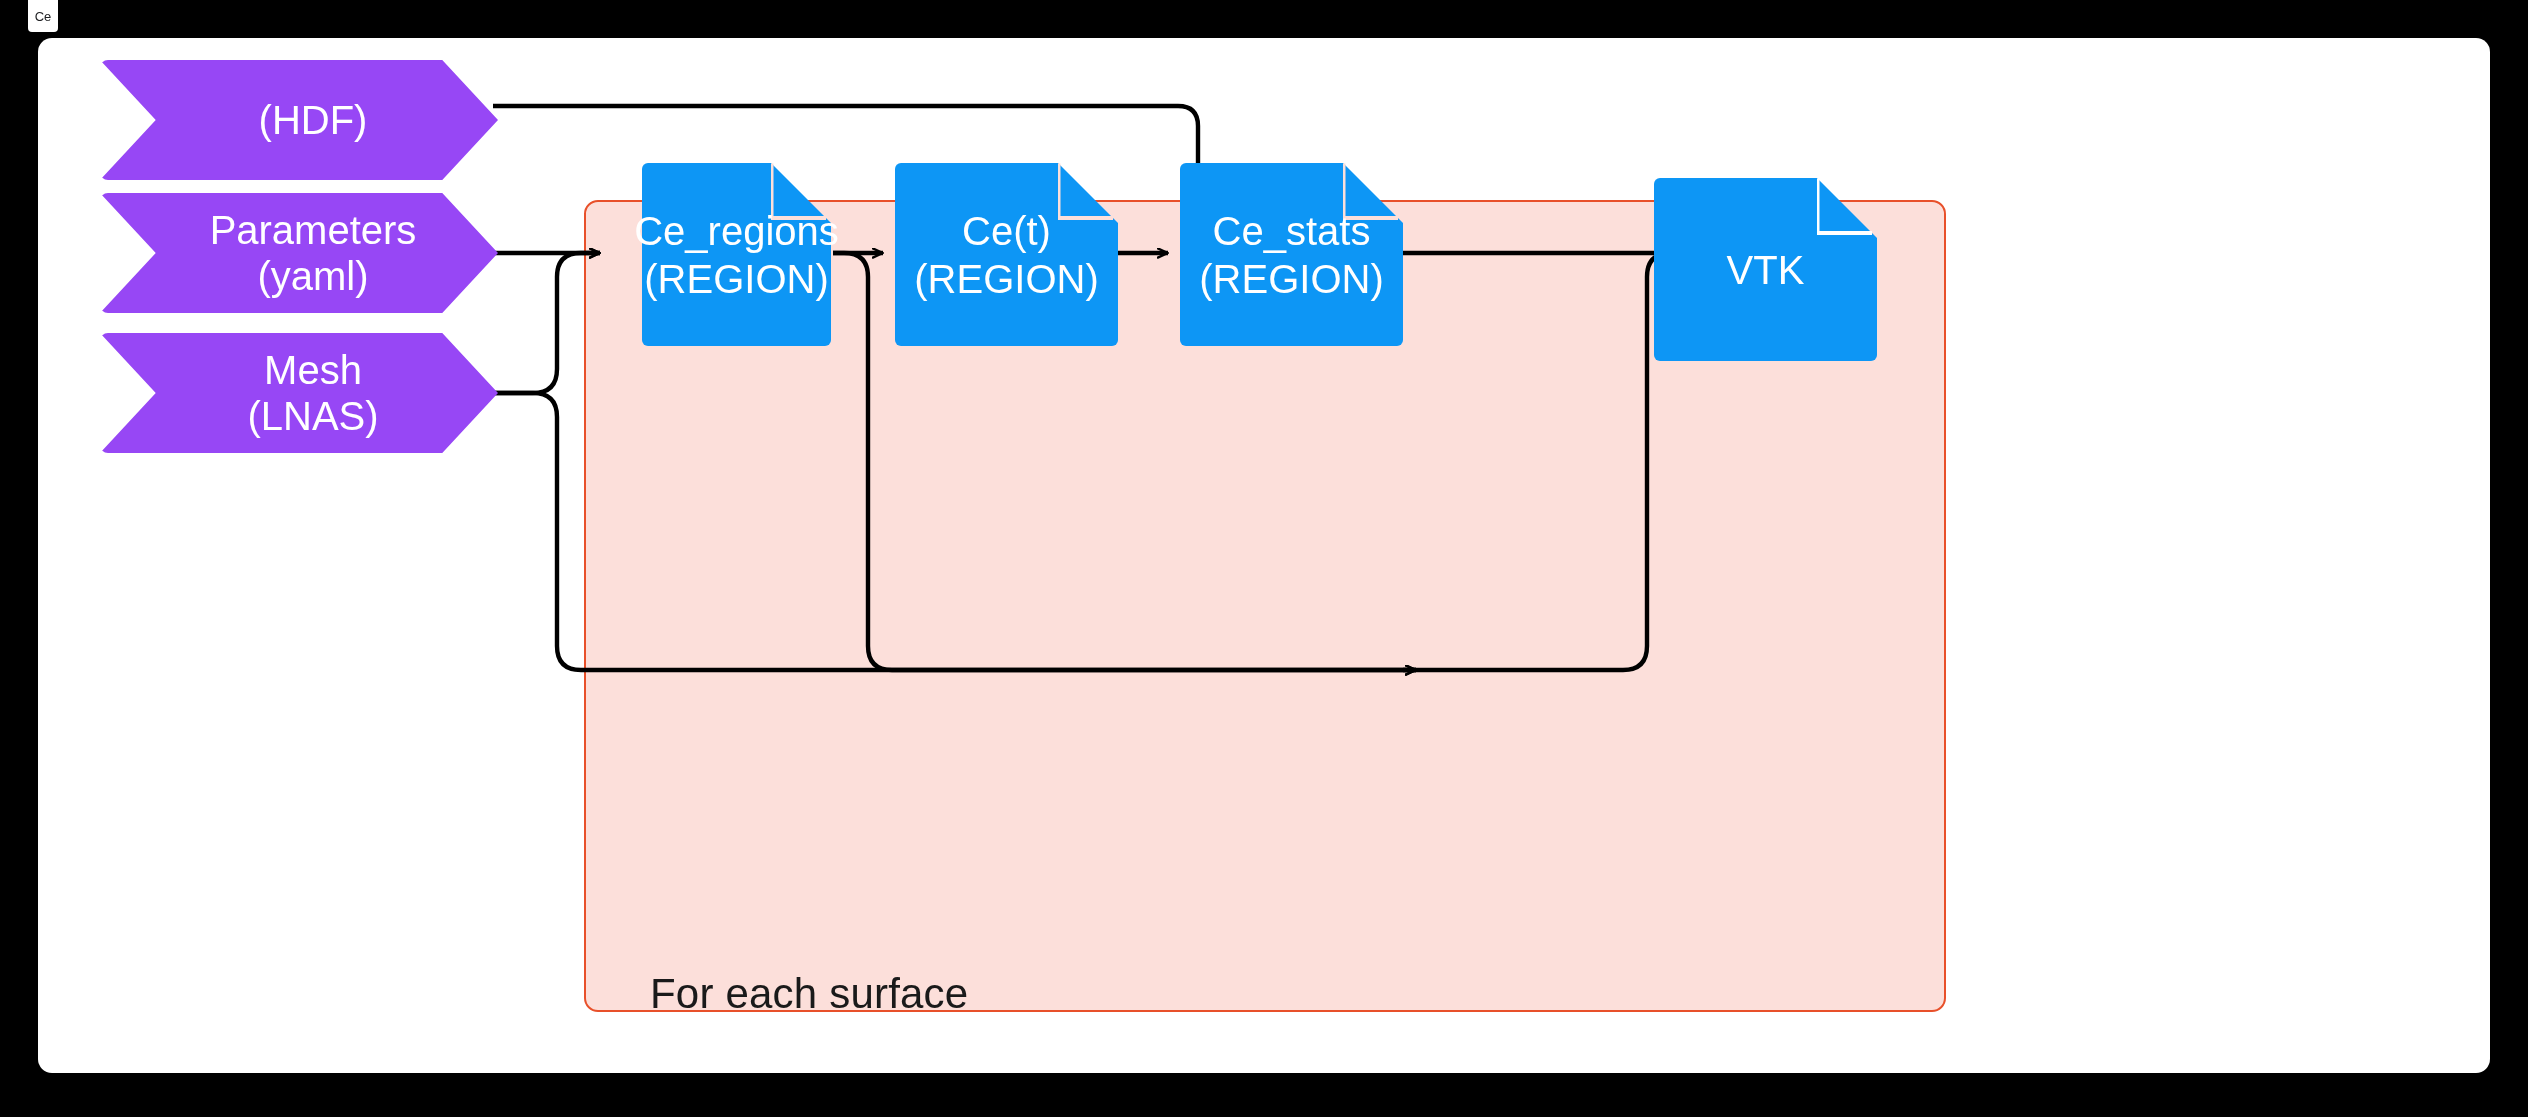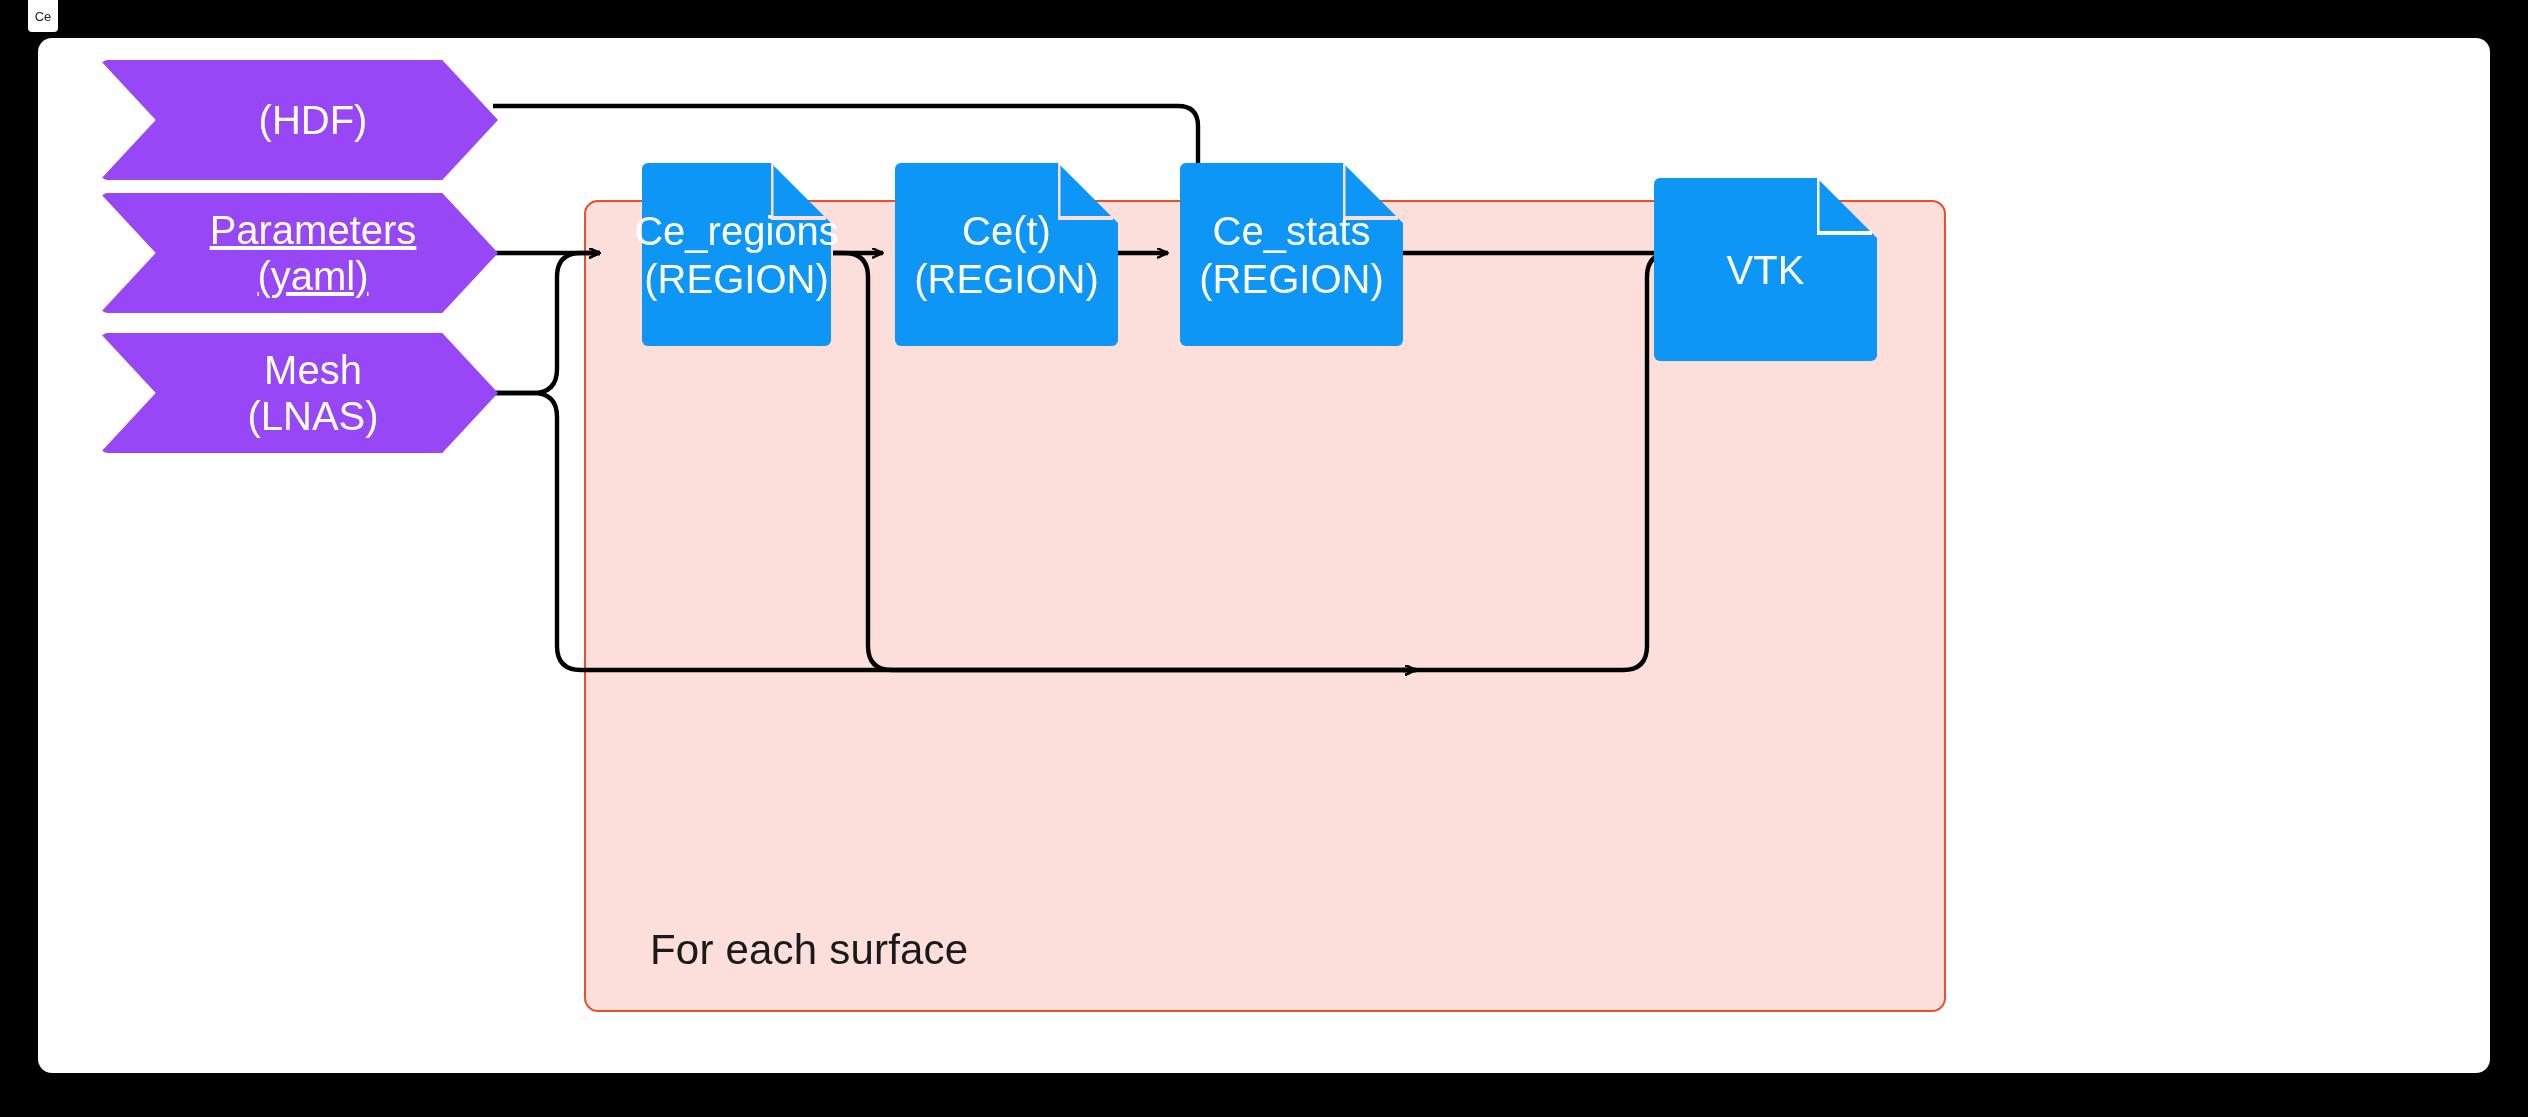--- a/index.html
+++ b/index.html
@@ -66,21 +66,21 @@
     width: 1362px;
     height: 812px;
     background: #fcdfda;
     border: 2px solid #e8502a;
     border-radius: 14px;
     box-sizing: border-box;
   }
   .group-label {
     position: absolute;
     left: 612px;
-    top: 888px;
+    top: 932px;
     font-size: 42px;
     color: #1a1a1a;
     white-space: nowrap;
     letter-spacing: 0.2px;
   }
 
   
   .chevron {
     position: absolute;
     background: #9747f5;
@@ -183,21 +183,21 @@
           <path d="M 1365 215 L 1640 215" marker-end="url(#arw)"></path>
 
           <path d="M 1365 632 L 1585 632 Q 1609 632 1609 608 L 1609 239 Q 1609 215 1633 215 L 1640 215" marker-end="url(#arw)"></path>
         </g>
       </svg>
 
       <div class="chevron" style="left:62px; top:22px; width:398px; height:120px;">
         <span class="ln">(HDF)</span>
       </div>
 
-      <div class="chevron" style="left:62px; top:155px; width:398px; height:120px;text-decoration:underline;">
+      <div class="chevron" style="left:62px; top:155px; width:398px; height:120px;">
         <span class="ln">Parameters</span>
         <span class="ln">(yaml)</span>
       </div>
 
       <div class="chevron" style="left:62px; top:295px; width:398px; height:120px;">
         <span class="ln">Mesh</span>
         <span class="ln">(LNAS)</span>
       </div>
 
       <div class="doc" style="left:604px; top:125px; width:189px; height:183px;">

